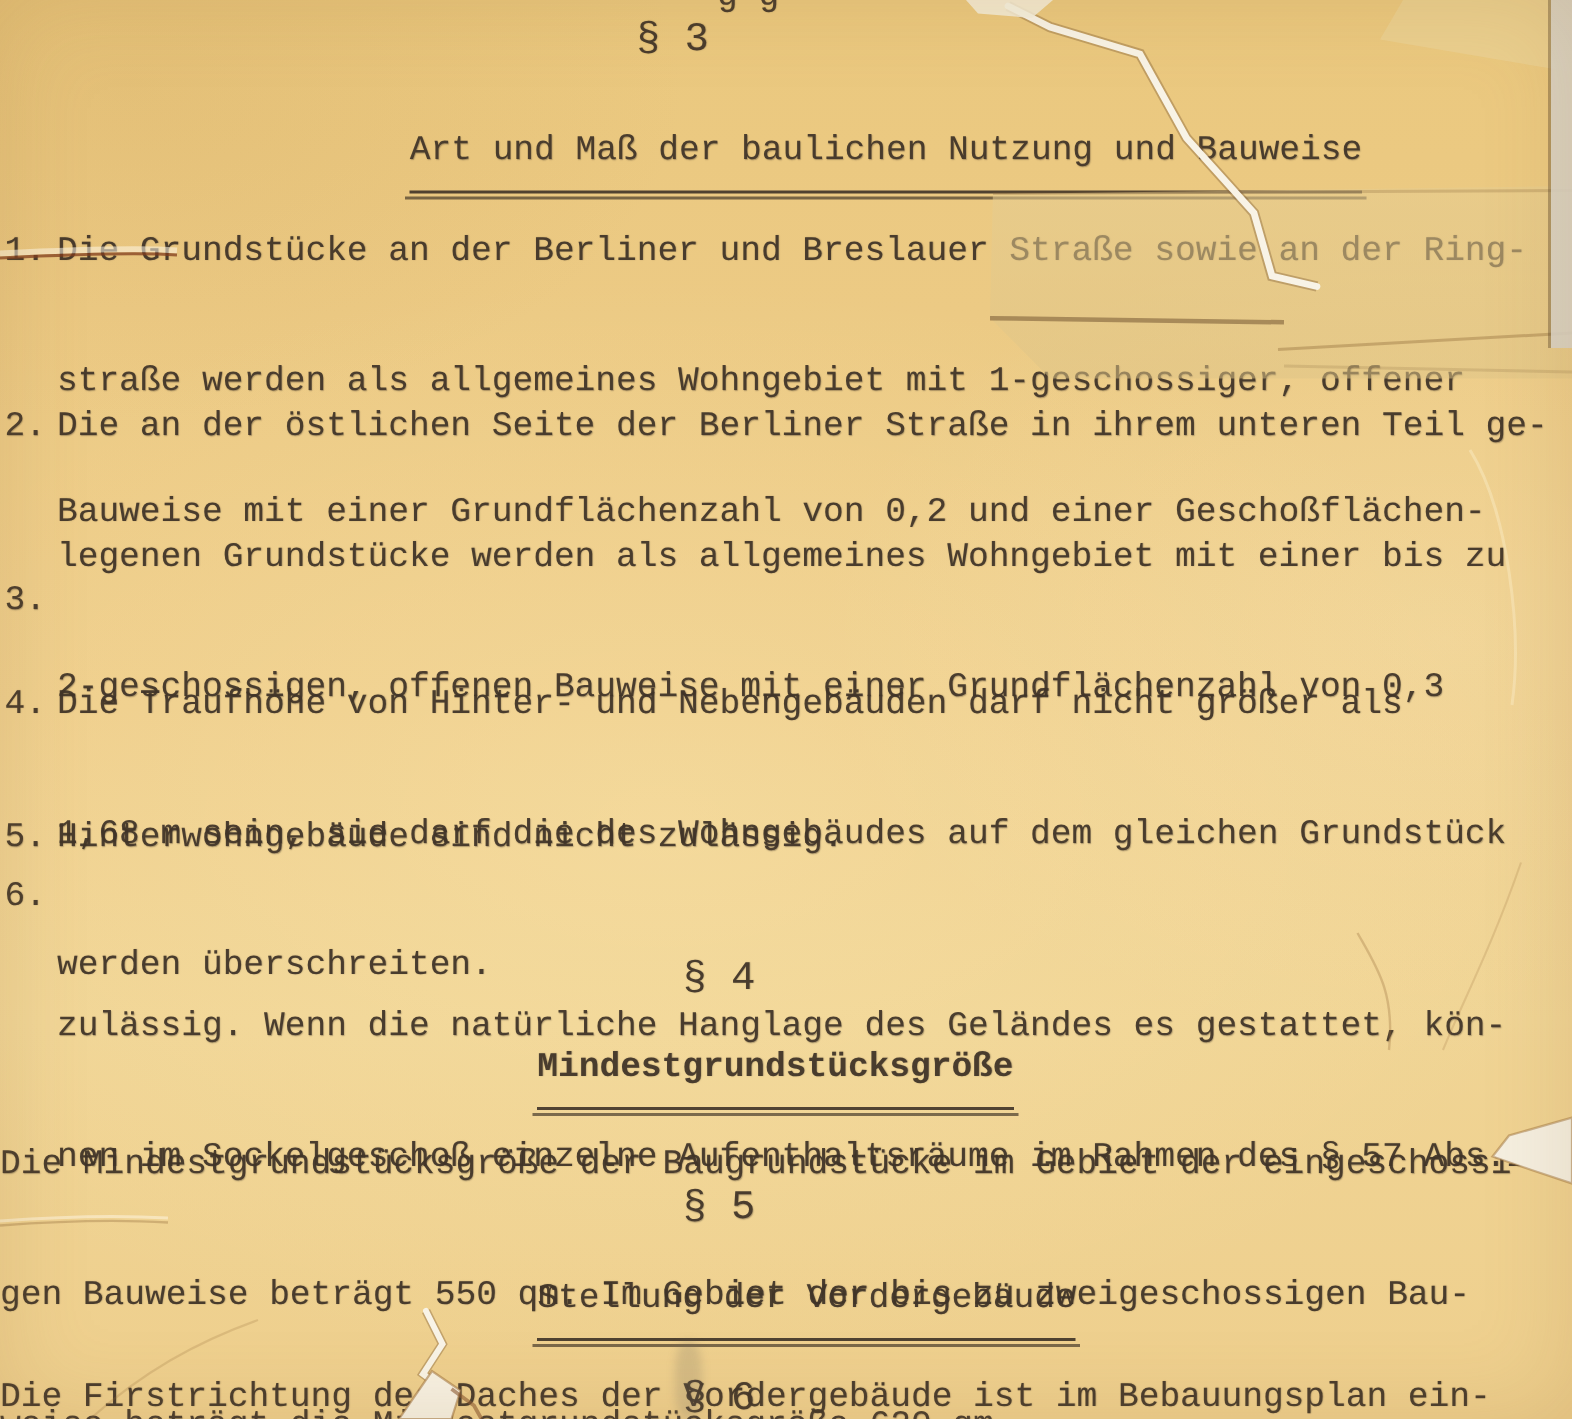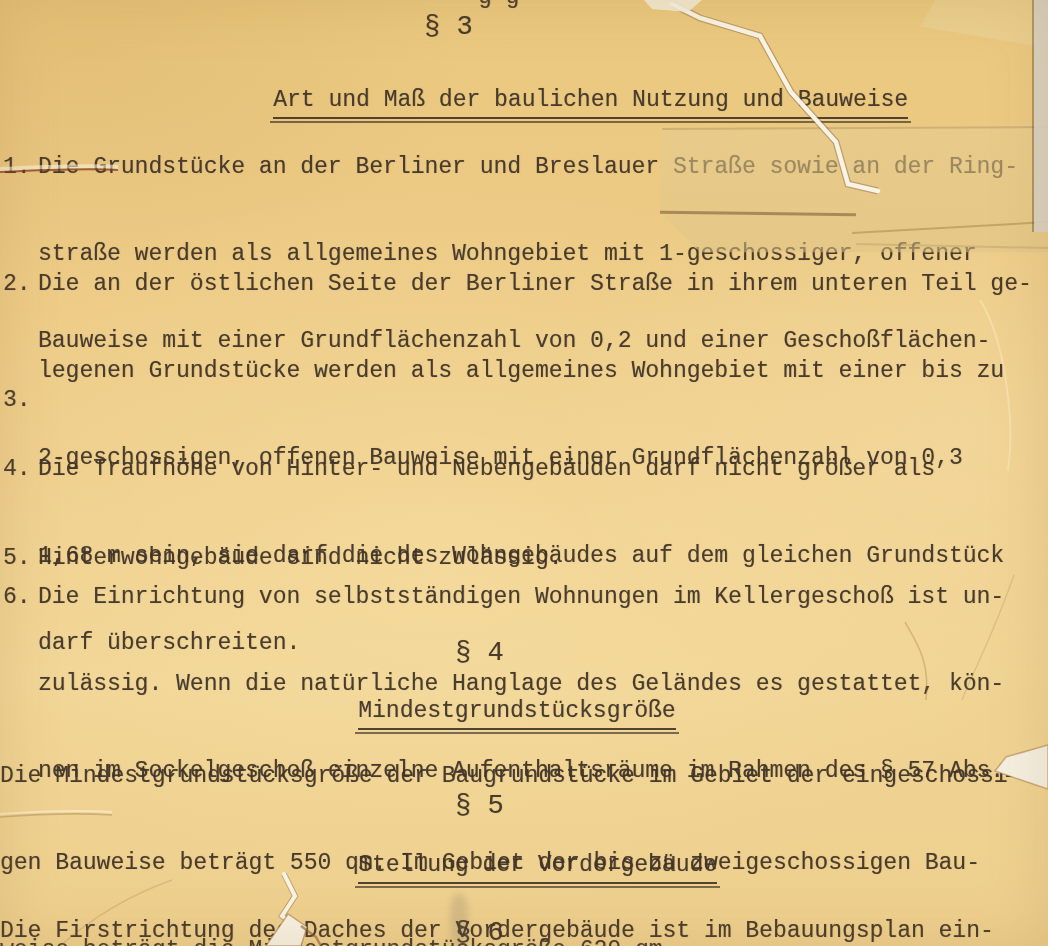--- a/index.html
+++ b/index.html
@@ -10,21 +10,21 @@
       radial-gradient(900px 520px at 42% 58%, rgba(255,238,185,0.30), rgba(255,238,185,0) 70%),
       radial-gradient(500px 300px at 8% 6%, rgba(186,138,70,0.14), rgba(186,138,70,0) 75%),
       radial-gradient(600px 400px at 92% 45%, rgba(255,243,205,0.22), rgba(255,243,205,0) 70%),
       linear-gradient(180deg,#eac87e 0%,#ecca84 22%,#eecd8a 50%,#f0d494 72%,#eecf8d 100%);
   }
   .blk{position:absolute; font-size:23px; line-height:29px; color:rgba(64,52,40,0.92);
        text-shadow:0.4px 0.4px 0.8px rgba(64,52,40,0.40); white-space:pre; z-index:2;}
   .mark{font-size:27px; line-height:30px;}
   .line{position:relative; height:29px;}
   .num{position:absolute; left:-35px; top:0;}
-  .uhead{position:relative; display:inline-block; padding-bottom:2px;
+  .uhead{position:relative; display:inline-block; padding-bottom:12px;
          border-bottom:2.5px solid rgba(58,47,36,0.88);}
   .uhead::after{content:""; position:absolute; left:-3px; right:-3px; bottom:-6px;
          height:2px; background:rgba(58,47,36,0.65);}
   
   .tape{position:absolute; z-index:3; pointer-events:none;}
   .tape-band{left:650px; top:120px; width:398px; height:135px;
       background:linear-gradient(180deg, rgba(230,205,145,0.55), rgba(222,196,134,0.52));
       clip-path:polygon(3% 7%, 100% 3%, 100% 98%, 12.6% 98%, 2.5% 68%);}
   .tape-corner{left:920px; top:0; width:128px; height:48px;
       background:rgba(236,216,162,0.45);
@@ -62,35 +62,35 @@
     <div class="line">2-geschossigen, offenen Bauweise mit einer Grundflächenzahl von 0,3</div>
   </div>
 
   <div class="blk" style="top:328px; left:38px;">
     <div class="line"><span class="num">3.</span></div>
   </div>
 
   <div class="blk" style="top:397px; left:38px;">
     <div class="line"><span class="num">4.</span><span>Die Traufhöhe von Hinter- und Nebengebäuden darf nicht größer als</span></div>
     <div class="line">1,68 m sein, sie darf die des Wohngebäudes auf dem gleichen Grundstück</div>
-    <div class="line">darf überschreiten.</div>
+    <div class="line">werden überschreiten.</div>
   </div>
 
   <div class="blk" style="top:486px; left:38px;">
     <div class="line"><span class="num">5.</span><span>Hinterwohngebäude sind nicht zulässig.</span></div>
   </div>
 
   <div class="blk" style="top:525px; left:38px;">
-    <div class="line"><span class="num">6.</span><span>Die Einrichtung von selbstständigen Wohnungen im Kellergeschoß ist un-</span></div>
+    <div class="line"><span class="num">6.</span></div>
     <div class="line">zulässig. Wenn die natürliche Hanglage des Geländes es gestattet, kön-</div>
     <div class="line">nen im Sockelgeschoß einzelne Aufenthaltsräume im Rahmen des § 57 Abs.1</div>
   </div>
 
   <div class="blk mark" style="top:638px; left:455px;">§ 4</div>
-  <div class="blk" style="top:668px; left:303px;">
+  <div class="blk" style="top:668px; left:303px;font-weight:bold;">
     <span class="uhead">Mindestgrundstücksgröße</span>
   </div>
   <div class="blk" style="top:704px; left:0px;">
     <div class="line">Die Mindestgrundstücksgröße der Baugrundstücke im Gebiet der eingeschossi-</div>
     <div class="line">gen Bauweise beträgt 550 qm. Im Gebiet der bis zu zweigeschossigen Bau-</div>
     <div class="line">weise beträgt die Mindestgrundstücksgröße 620 qm.</div>
   </div>
 
   <div class="blk mark" style="top:791px; left:455px;">§ 5</div>
   <div class="blk" style="top:822px; left:303px;text-align:center;">

